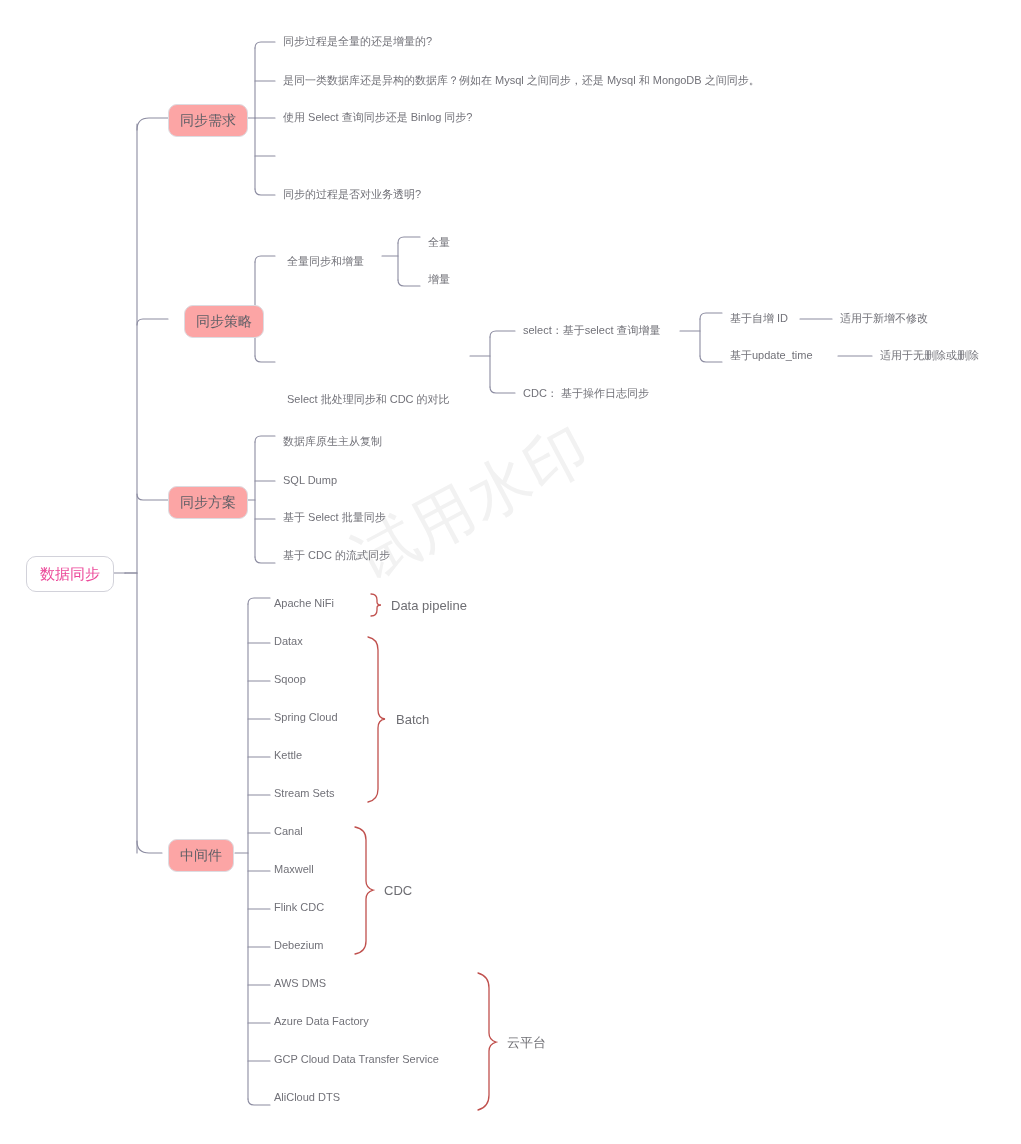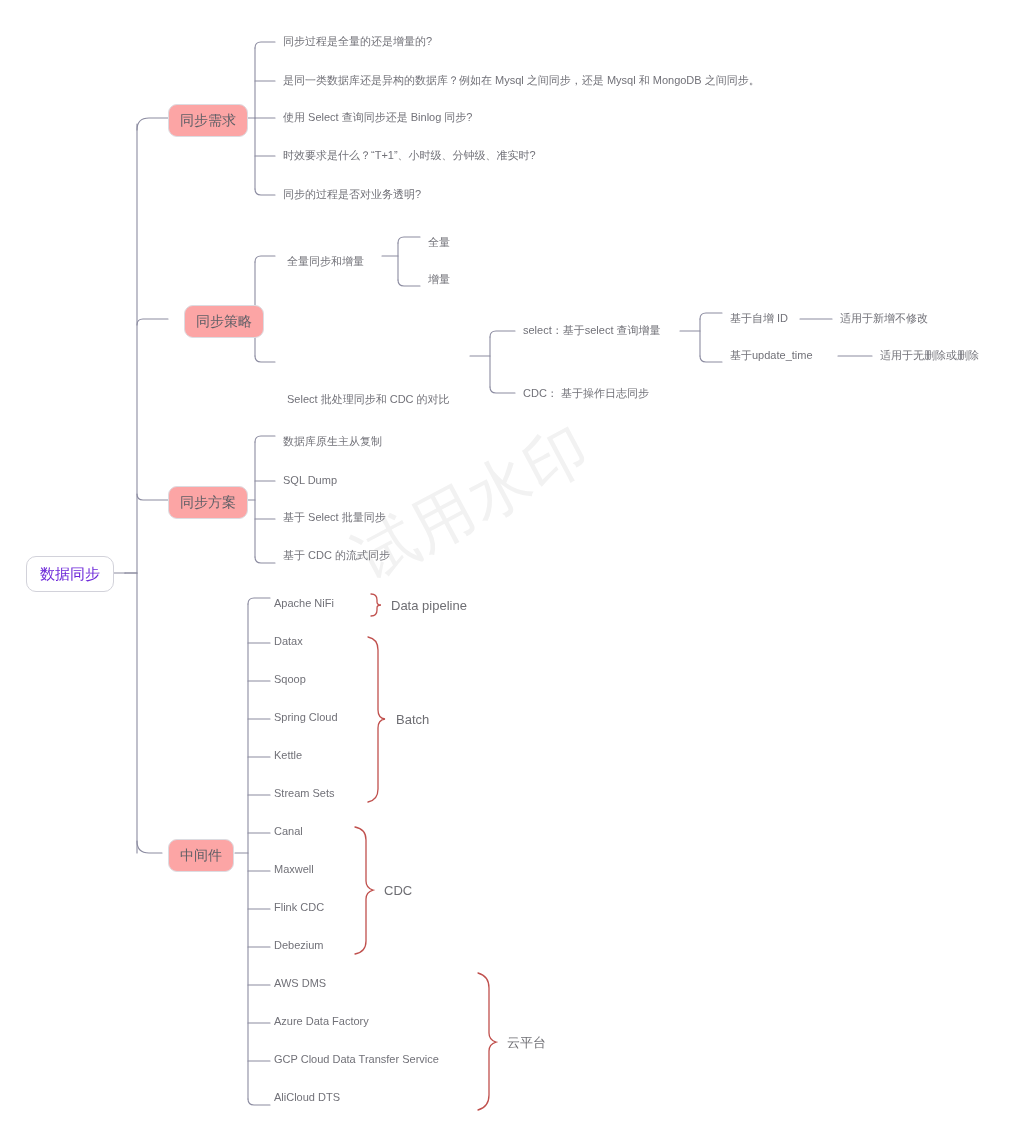--- a/index.html
+++ b/index.html
@@ -57,21 +57,21 @@
     font-size: 14px;
     color: #5f5f66;
     box-sizing: border-box;
   }
   .rootnode {
     border: 1px solid #d2d2da;
     border-radius: 10px;
     background: #ffffff;
     padding: 9px 13px 10px 13px;
     font-size: 15px;
-    color: #6d28d9;
+    color: #ec4899;
   }
   .leaf {
     font-size: 11px;
     color: #717178;
     padding: 1px 0;
   }
   .annot {
     position: absolute;
     font-size: 13px;
     color: #6e6e73;
@@ -173,21 +173,20 @@
   <div class="node rootnode" style="left:26px; top:556px;">数据同步</div>
 
   <div class="node boxnode" style="left:168px; top:104px;">同步需求</div>
   <div class="node boxnode" style="left:184px; top:305px;">同步策略</div>
   <div class="node boxnode" style="left:168px; top:486px;">同步方案</div>
   <div class="node boxnode" style="left:168px; top:839px;">中间件</div>
 
   <div class="node leaf" style="left:283px; top:35px;">同步过程是全量的还是增量的?</div>
   <div class="node leaf" style="left:283px; top:74px;">是同一类数据库还是异构的数据库？例如在 Mysql 之间同步，还是 Mysql 和 MongoDB 之间同步。</div>
   <div class="node leaf" style="left:283px; top:111px;">使用 Select 查询同步还是 Binlog 同步?</div>
-  <div class="node leaf" style="left:283px; top:149px;">时效要求是什么？“T+1”、小时级、分钟级、准实时?</div>
   <div class="node leaf" style="left:283px; top:188px;">同步的过程是否对业务透明?</div>
 
   <div class="node leaf" style="left:287px; top:255px;">全量同步和增量</div>
   <div class="node leaf" style="left:428px; top:236px;">全量</div>
   <div class="node leaf" style="left:428px; top:273px;">增量</div>
 
   <div class="node leaf" style="left:287px; top:349px;margin-top:44px;">Select 批处理同步和 CDC 的对比</div>
   <div class="node leaf" style="left:523px; top:324px;">select：基于select 查询增量</div>
   <div class="node leaf" style="left:523px; top:387px;">CDC： 基于操作日志同步</div>
 

